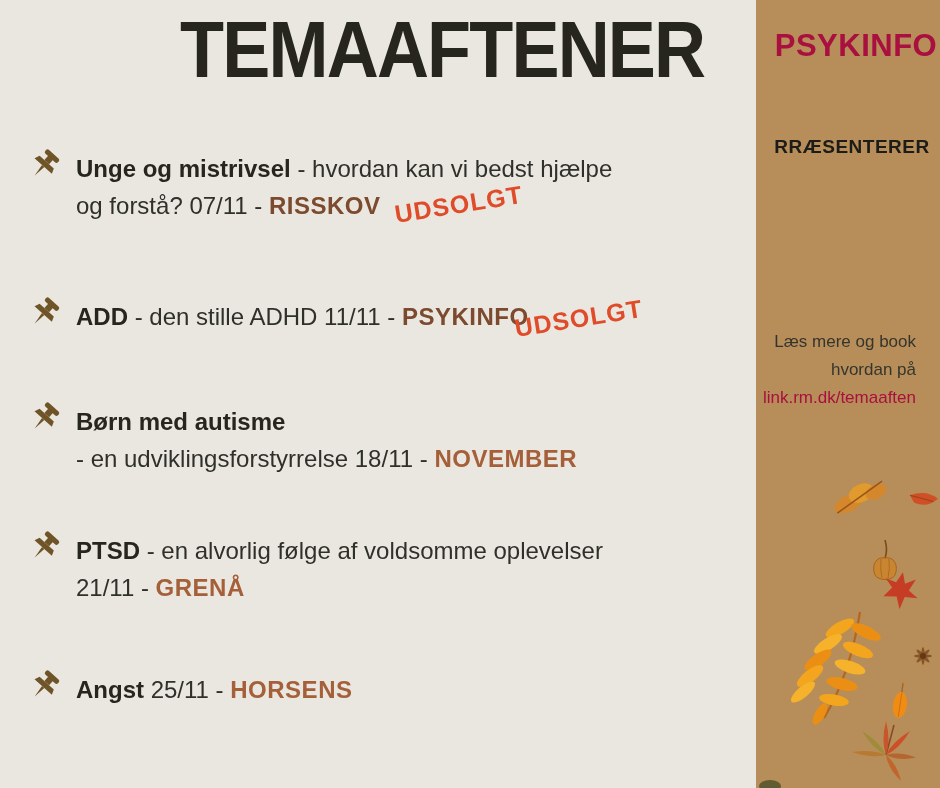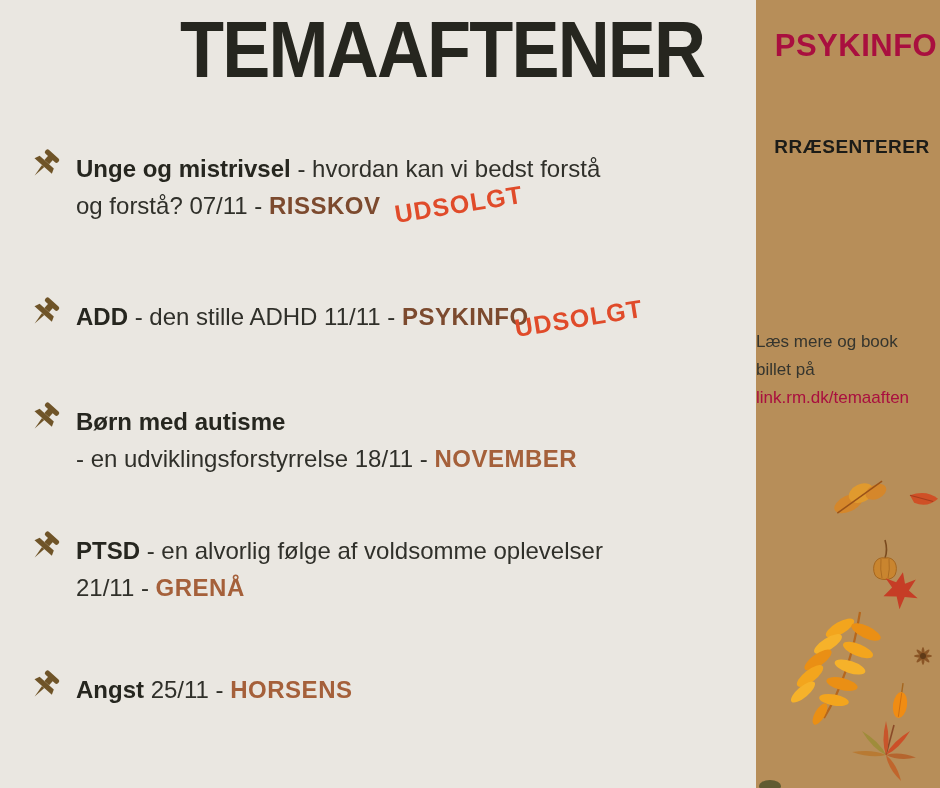--- a/index.html
+++ b/index.html
@@ -23,21 +23,21 @@
   .city.rust{color:var(--city-rust);}
   .badge{position:absolute;display:inline-block;font-weight:700;font-size:25px;letter-spacing:1px;
          color:var(--udsolgt-red);transform:rotate(-9deg);line-height:1;}
   .sidebar{position:absolute;left:740px;top:0;width:200px;height:788px;background:var(--bg-sidebar);margin-left:16px;}
   .brand{position:absolute;top:24px;left:0;width:200px;text-align:center;
          font-size:31px;line-height:43px;font-weight:800;color:var(--crimson);letter-spacing:.5px;}
   .presents{position:absolute;top:136px;left:0;width:192px;text-align:center;
             font-size:19px;font-weight:600;color:#1c1c18;letter-spacing:.5px;}
   .monthyear{position:absolute;top:184px;left:0;width:200px;text-align:center;
              font-size:28px;line-height:39px;font-weight:800;color:var(--crimson);letter-spacing:.5px;}
-  .cta{position:absolute;top:328px;left:0;width:160px;text-align:left;
+  .cta{position:absolute;top:328px;left:0;width:160px;text-align:right;
        font-size:17px;line-height:28px;color:#35352e;}
   .cta .link{color:var(--crimson);font-weight:500;cursor:pointer;}
   .leaves{position:absolute;left:0;top:460px;width:200px;height:328px;}
 </style>
 </head>
 <body>
 
 <div class="poster">
 
   <div class="main">
@@ -51,21 +51,21 @@
         <svg width="36" height="36" viewBox="0 0 34 34">
             <g fill="var(--pin-brown)" transform="rotate(42 17 14)">
               <rect x="9" y="3" width="16" height="5" rx="2"></rect>
               <rect x="14" y="7" width="6" height="6"></rect>
               <path d="M8 13 L26 13 L28 18 L6 18 Z"></path>
               <path d="M15.5 18 L18.5 18 L17 30 Z"></path>
             </g>
           </svg>
       </span>
       <div class="event-text">
-        <span class="b">Unge og mistrivsel</span><span> - hvordan kan vi bedst forstå</span><br>
+        <span class="b">Unge og mistrivsel</span><span> - hvordan kan vi bedst hjælpe</span><br>
         <span>og forstå? 07/11 - </span><span class="city dark">RISSKOV</span>
         <span class="badge" style="left:318px;top:42px">UDSOLGT</span>
       </div>
     </div>
 
     <div class="event" style="top:298px">
       <span class="pin">
         <svg width="36" height="36" viewBox="0 0 34 34">
             <g fill="var(--pin-brown)" transform="rotate(42 17 14)">
               <rect x="9" y="3" width="16" height="5" rx="2"></rect>
@@ -137,21 +137,21 @@
 
     <div class="brand">
       <div>PSYKINFO</div>
     </div>
 
     <div class="presents">RRÆSENTERER</div>
 
 
     <div class="cta">
       <div>Læs mere og book</div>
-      <div>billet på</div>
+      <div>hvordan på</div>
       <div class="link">link.rm.dk/temaaften</div>
     </div>
 
     <svg class="leaves" viewBox="0 0 200 328">
 
       <g transform="translate(106,35) rotate(-25)">
         <ellipse cx="-16" cy="2" rx="15" ry="8" fill="#d5872b"></ellipse>
         <ellipse cx="0" cy="-2" rx="13" ry="9" fill="#e09a2e"></ellipse>
         <ellipse cx="14" cy="3" rx="11" ry="7" fill="#d5872b"></ellipse>
         <line x1="-30" y1="6" x2="24" y2="-4" stroke="#9a5218" stroke-width="1.5"></line>

